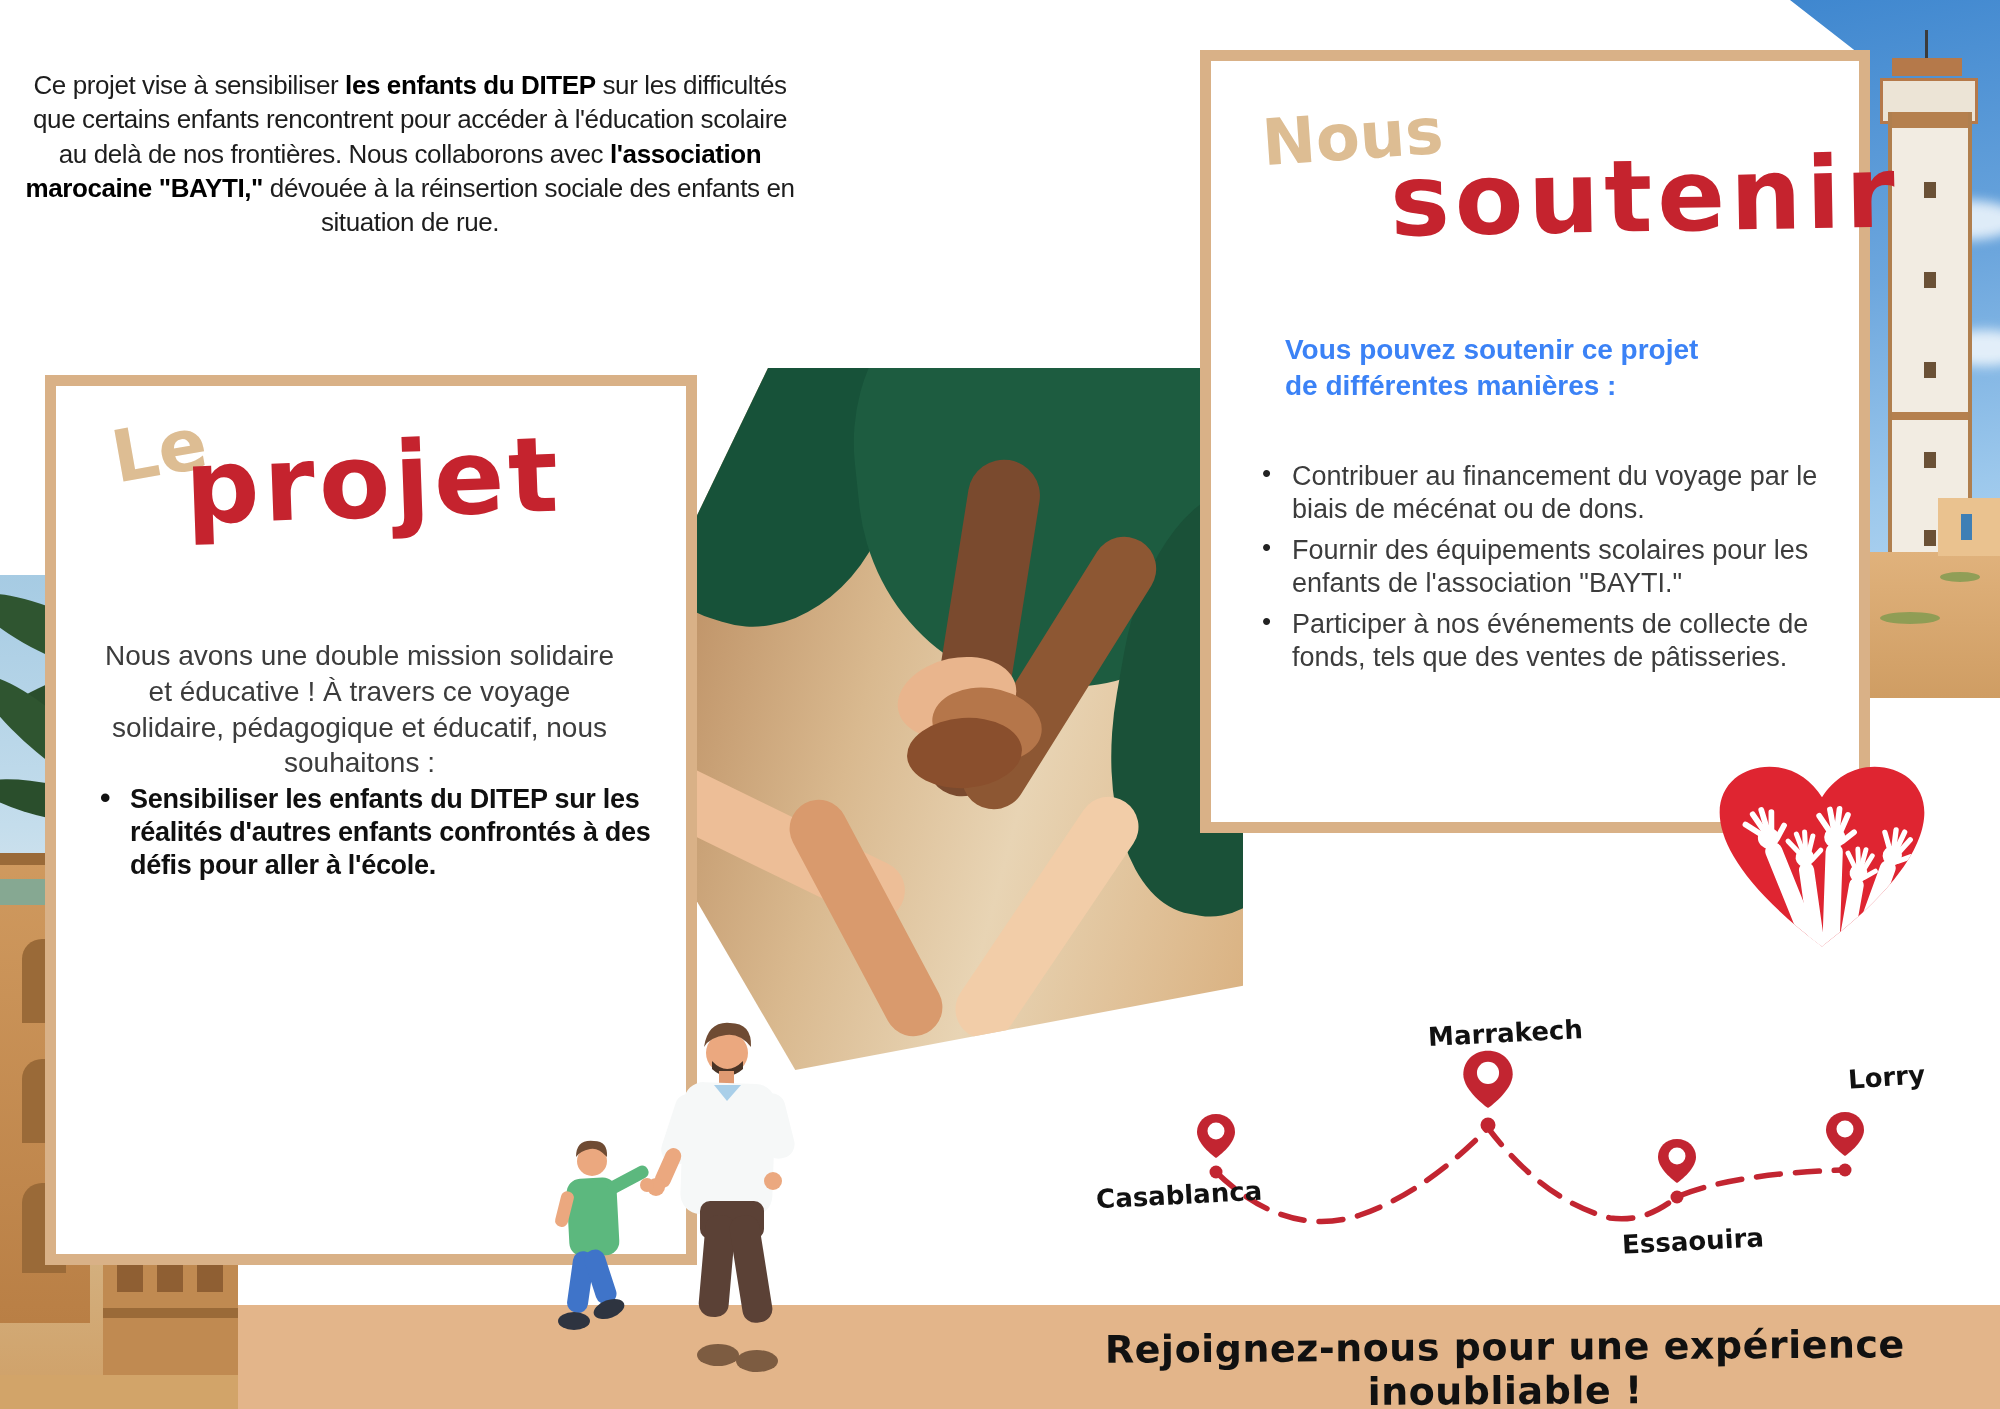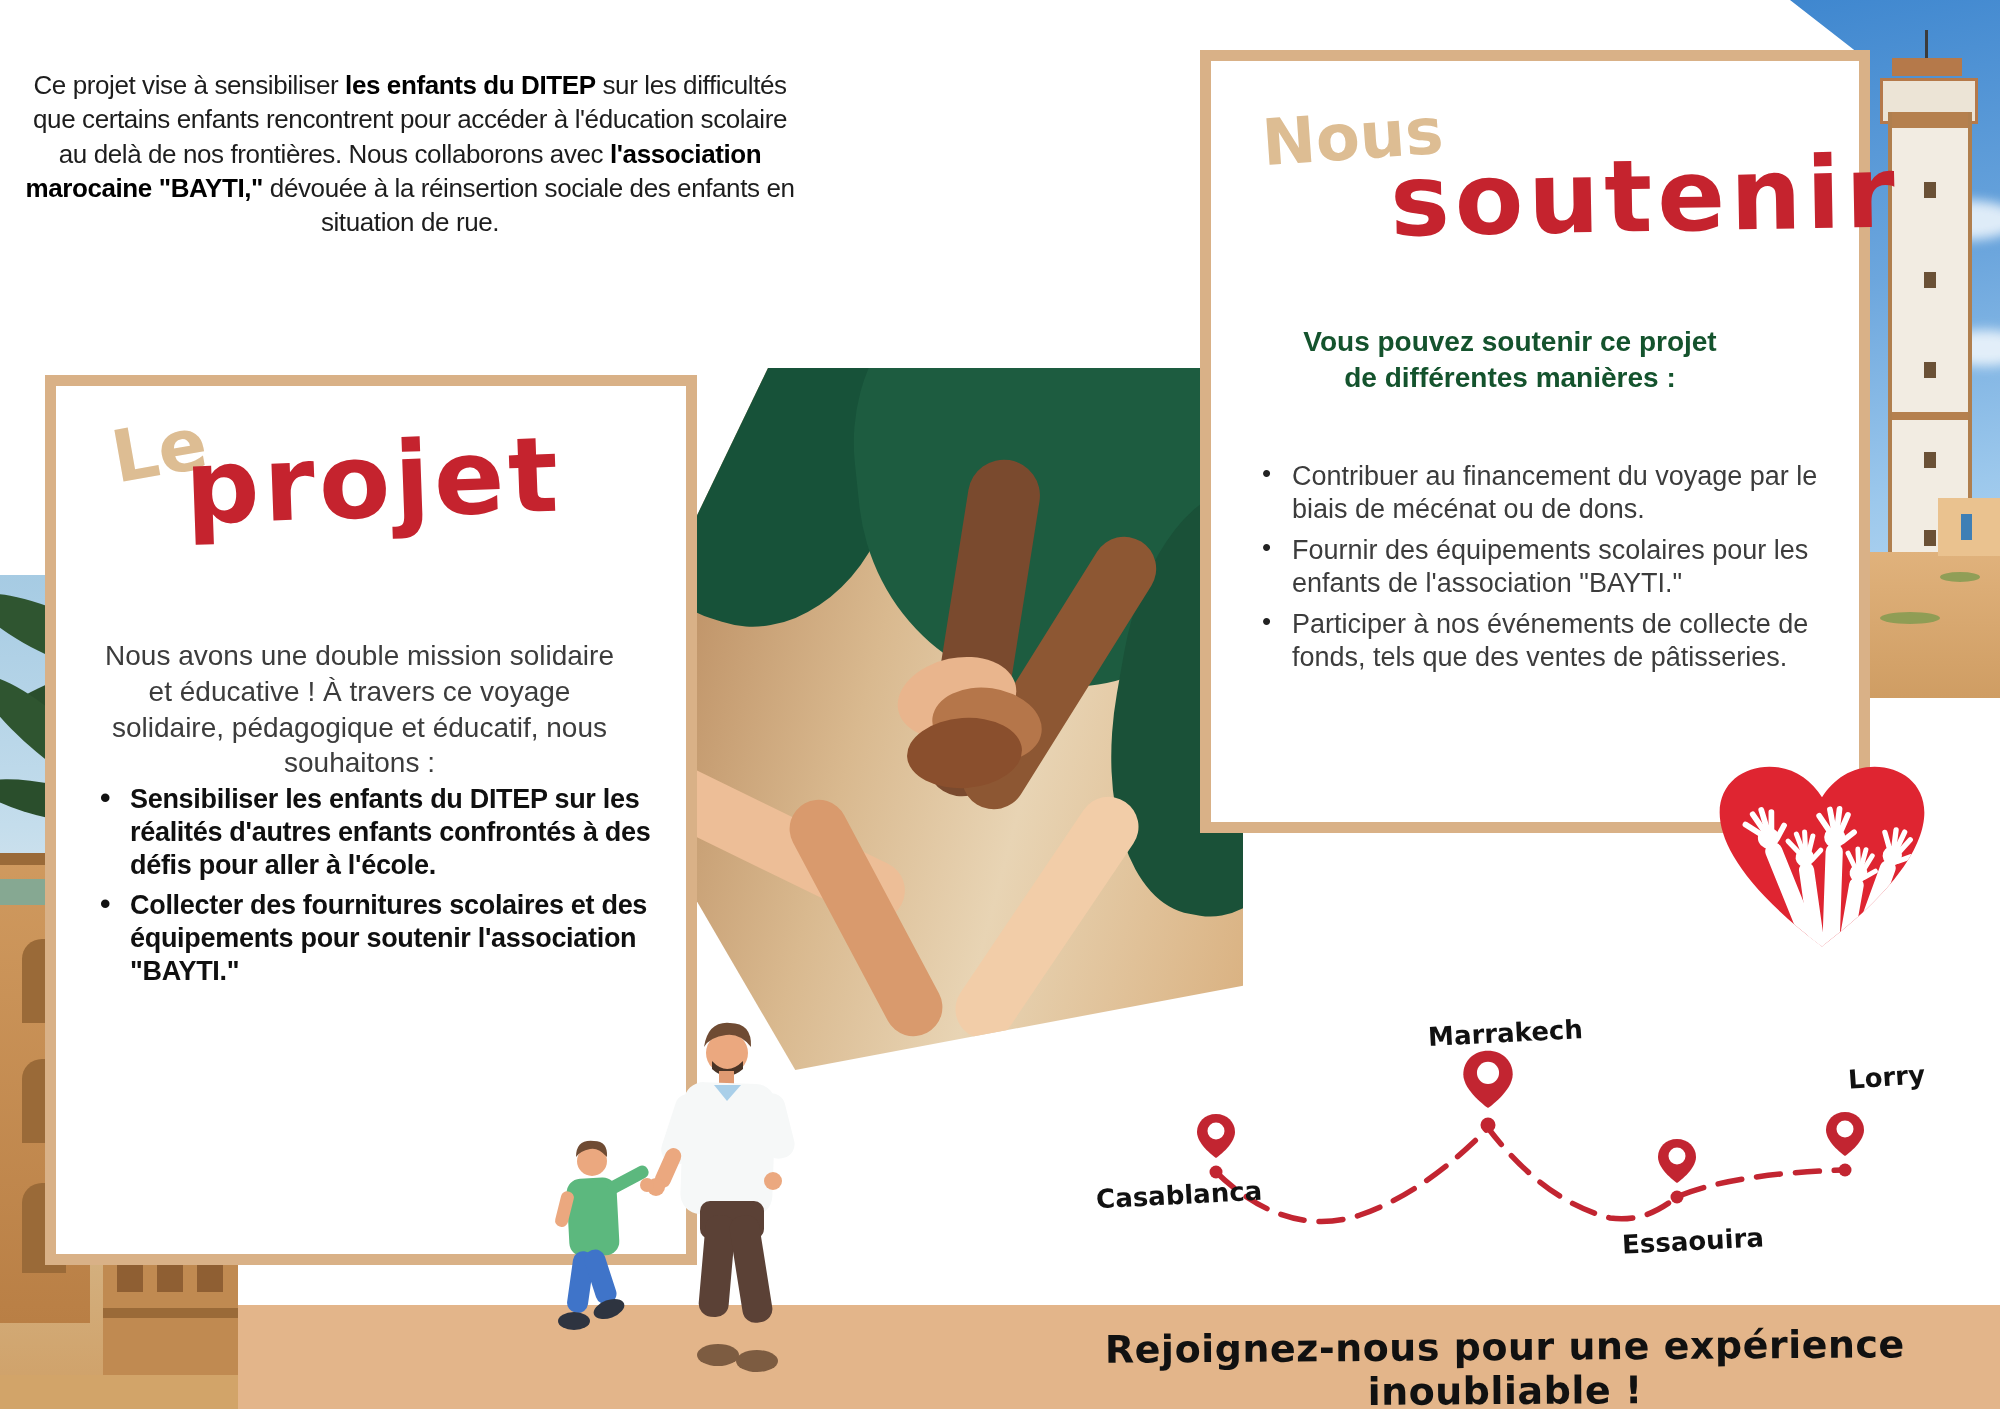--- a/index.html
+++ b/index.html
@@ -63,22 +63,22 @@
   #project-title-accent{left:112px;top:408px;z-index:6;font-size:72px;color:#ddbd93;transform:rotate(-10deg);}
   #project-title{left:185px;top:420px;z-index:6;font-size:104px;color:#c5232e;transform:rotate(-2deg);letter-spacing:4px;}
   #project-intro{left:92px;top:638px;width:535px;z-index:6;font-size:28px;line-height:1.28;text-align:center;}
   .blist{z-index:6;list-style:none;margin:8px;padding:0;}
   .blist li{position:relative;padding-left:36px;margin-bottom:7px;}
   .blist li::before{content:"\2022";position:absolute;left:6px;top:-3px;font-size:30px;color:#111;}
   #project-bullets{left:86px;top:775px;width:585px;font-size:27px;font-weight:700;
                    line-height:1.22;color:#101010;letter-spacing:-.3px;}
   #support-title-accent{left:1262px;top:100px;z-index:6;font-size:64px;color:#ddbd93;transform:rotate(-4deg);}
   #support-title{left:1390px;top:138px;z-index:6;font-size:100px;color:#c5232e;transform:rotate(-1deg);letter-spacing:5px;}
-  #support-subtitle{left:1285px;top:324px;width:450px;z-index:6;font-size:28px;font-weight:700;
-                    line-height:1.27;color:#14532d;text-align:center;}
+  #support-subtitle{left:1285px;top:332px;width:450px;z-index:6;font-size:28px;font-weight:700;
+                    line-height:1.27;color:#3b82f6;}
   #support-bullets{left:1248px;top:452px;width:565px;font-size:27px;line-height:1.24;}
   #support-bullets li::before{font-size:26px;color:#222;}
 
   
   #route-svg{left:0;top:0;width:2000px;height:1409px;z-index:5;pointer-events:none;}
   .map-label{z-index:6;font-family:"DejaVu Sans",sans-serif;font-weight:700;font-size:26px;color:#111;}
 
   
   #heart-svg{left:1712px;top:755px;width:220px;height:205px;z-index:6;}
   #illustration-svg{left:510px;top:995px;width:300px;height:400px;z-index:5;}
@@ -156,21 +156,20 @@
 
   <div class="abs" id="intro">
     <span>Ce projet vise à sensibiliser </span><b>les enfants du DITEP</b><span> sur les difficultés que certains enfants rencontrent pour accéder à l'éducation scolaire au delà de nos frontières. Nous collaborons avec </span><b>l'association marocaine "BAYTI,"</b><span> dévouée à la réinsertion sociale des enfants en situation de rue.</span>
   </div>
 
   <div class="abs script" id="project-title-accent">Le</div>
   <div class="abs script" id="project-title">projet</div>
   <div class="abs body-text" id="project-intro">Nous avons une double mission solidaire et éducative ! À travers ce voyage solidaire, pédagogique et éducatif, nous souhaitons :</div>
   <ul class="abs blist" id="project-bullets">
     <li>Sensibiliser les enfants du DITEP sur les réalités d'autres enfants confrontés à des défis pour aller à l'école.</li>
-    <li>Collecter des fournitures scolaires et des équipements pour soutenir l'association "BAYTI."</li>
   </ul>
 
   <div class="abs script" id="support-title-accent">Nous</div>
   <div class="abs script" id="support-title">soutenir</div>
   <div class="abs" id="support-subtitle">Vous pouvez soutenir ce projet  de différentes manières :</div>
   <ul class="abs blist body-text" id="support-bullets">
     <li>Contribuer au financement du voyage par le biais de mécénat ou de dons.</li>
     <li>Fournir des équipements scolaires pour les enfants de l'association "BAYTI."</li>
     <li>Participer à nos événements de collecte de fonds, tels que des ventes de pâtisseries.</li>
   </ul>

